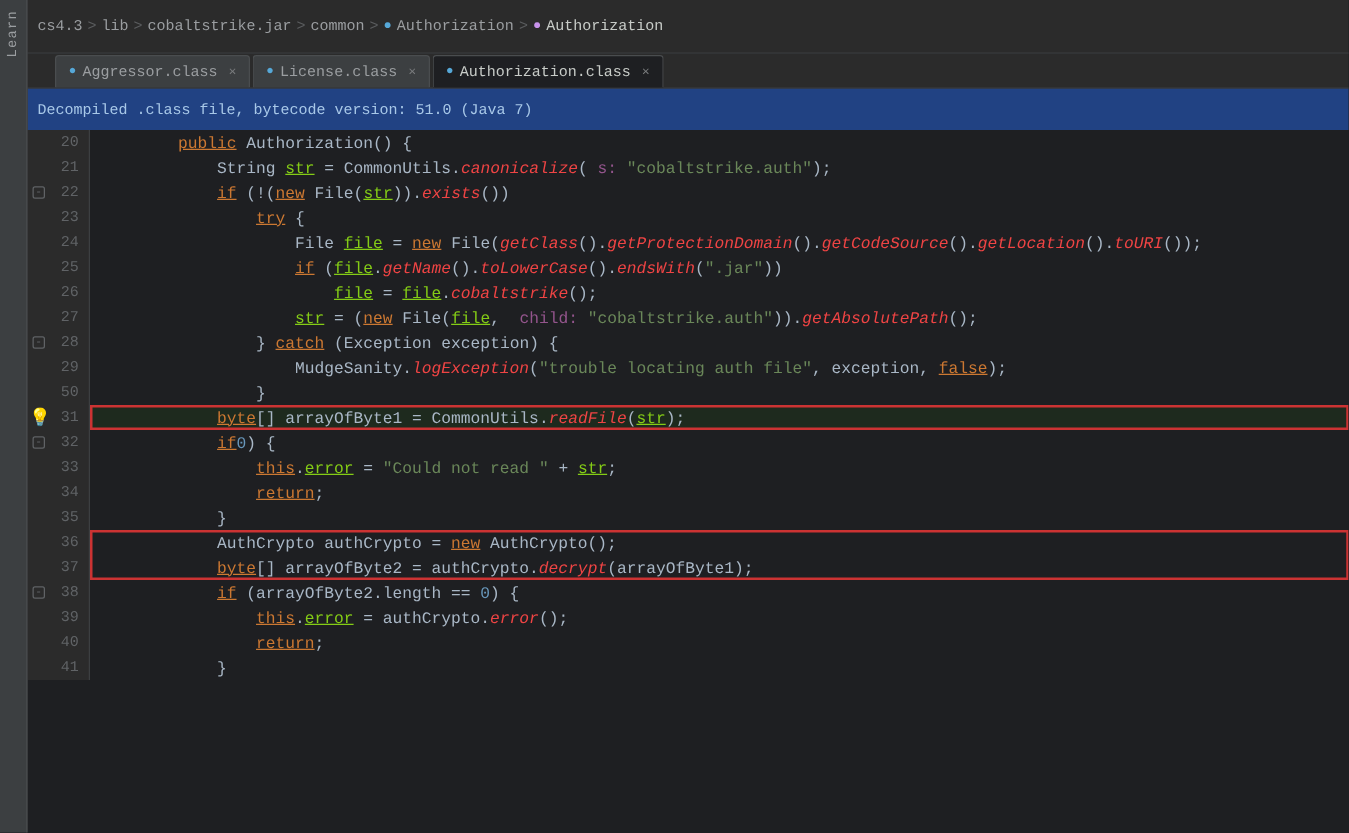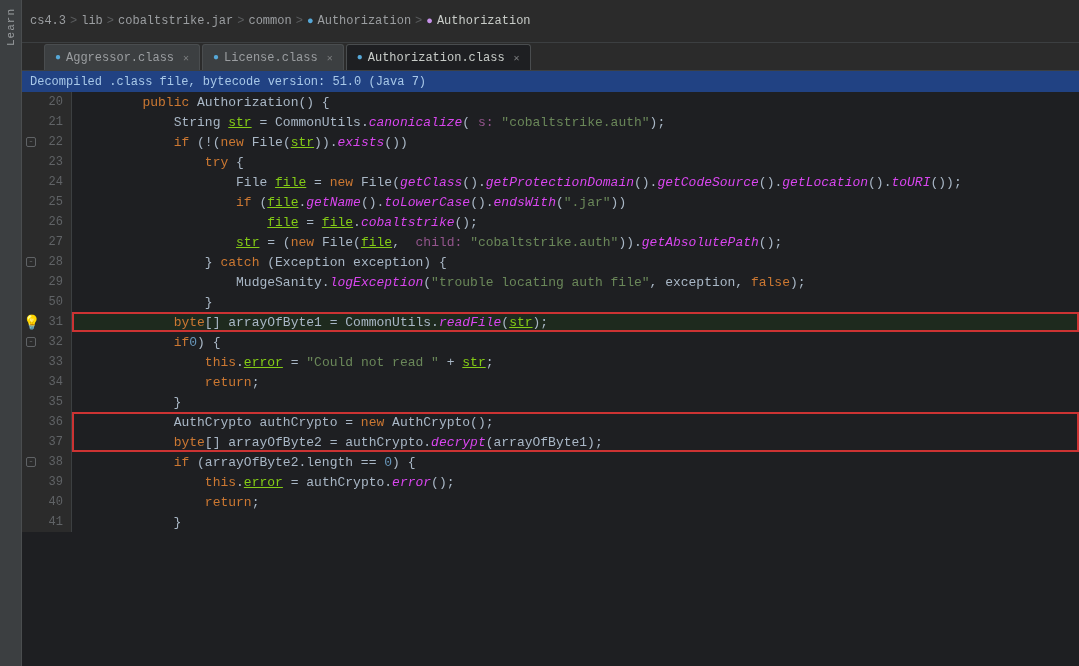--- a/index.html
+++ b/index.html
@@ -62,21 +62,21 @@
     }
     .tab .tab-icon { color: #56a8d8; font-size: 10px; }
     .tab .close-btn { color: #7a7c7e; font-size: 10px; margin-left: 4px; }
 
     
     .info-bar {
       background: #214283;
       color: #a8c8e8;
       font-size: 12px;
       padding: 3px 8px;
-      height: 21px;
+      height: 33px;
       display: flex;
       align-items: center;
     }
 
     
     .learn-tab {
       position: absolute;
       left: 0;
       top: 0;
       width: 22px;
@@ -153,23 +153,23 @@
     .code-line {
       display: flex;
       align-items: center;
       height: 20px;
       padding-left: 8px;
       white-space: pre;
       font-size: 13px;
     }
 
     
-    .kw { color: #cc7832; } 
+    .kw { color: #cc7832; text-decoration: underline; } 
     .str { color: #6a8759; } 
-    .method { color: #d946ef; font-style: italic; } 
+    .method { color: #ef4444; font-style: italic; } 
     .field { color: #84cc16; text-decoration: underline; }
     .num { color: #6897bb; }
     .cls { color: #a9b7c6; }
     .param { color: #94558d; } 
     .underline { text-decoration: underline; }
     .normal { color: #a9b7c6; }
   </style>
 </head>
 <body>
 

